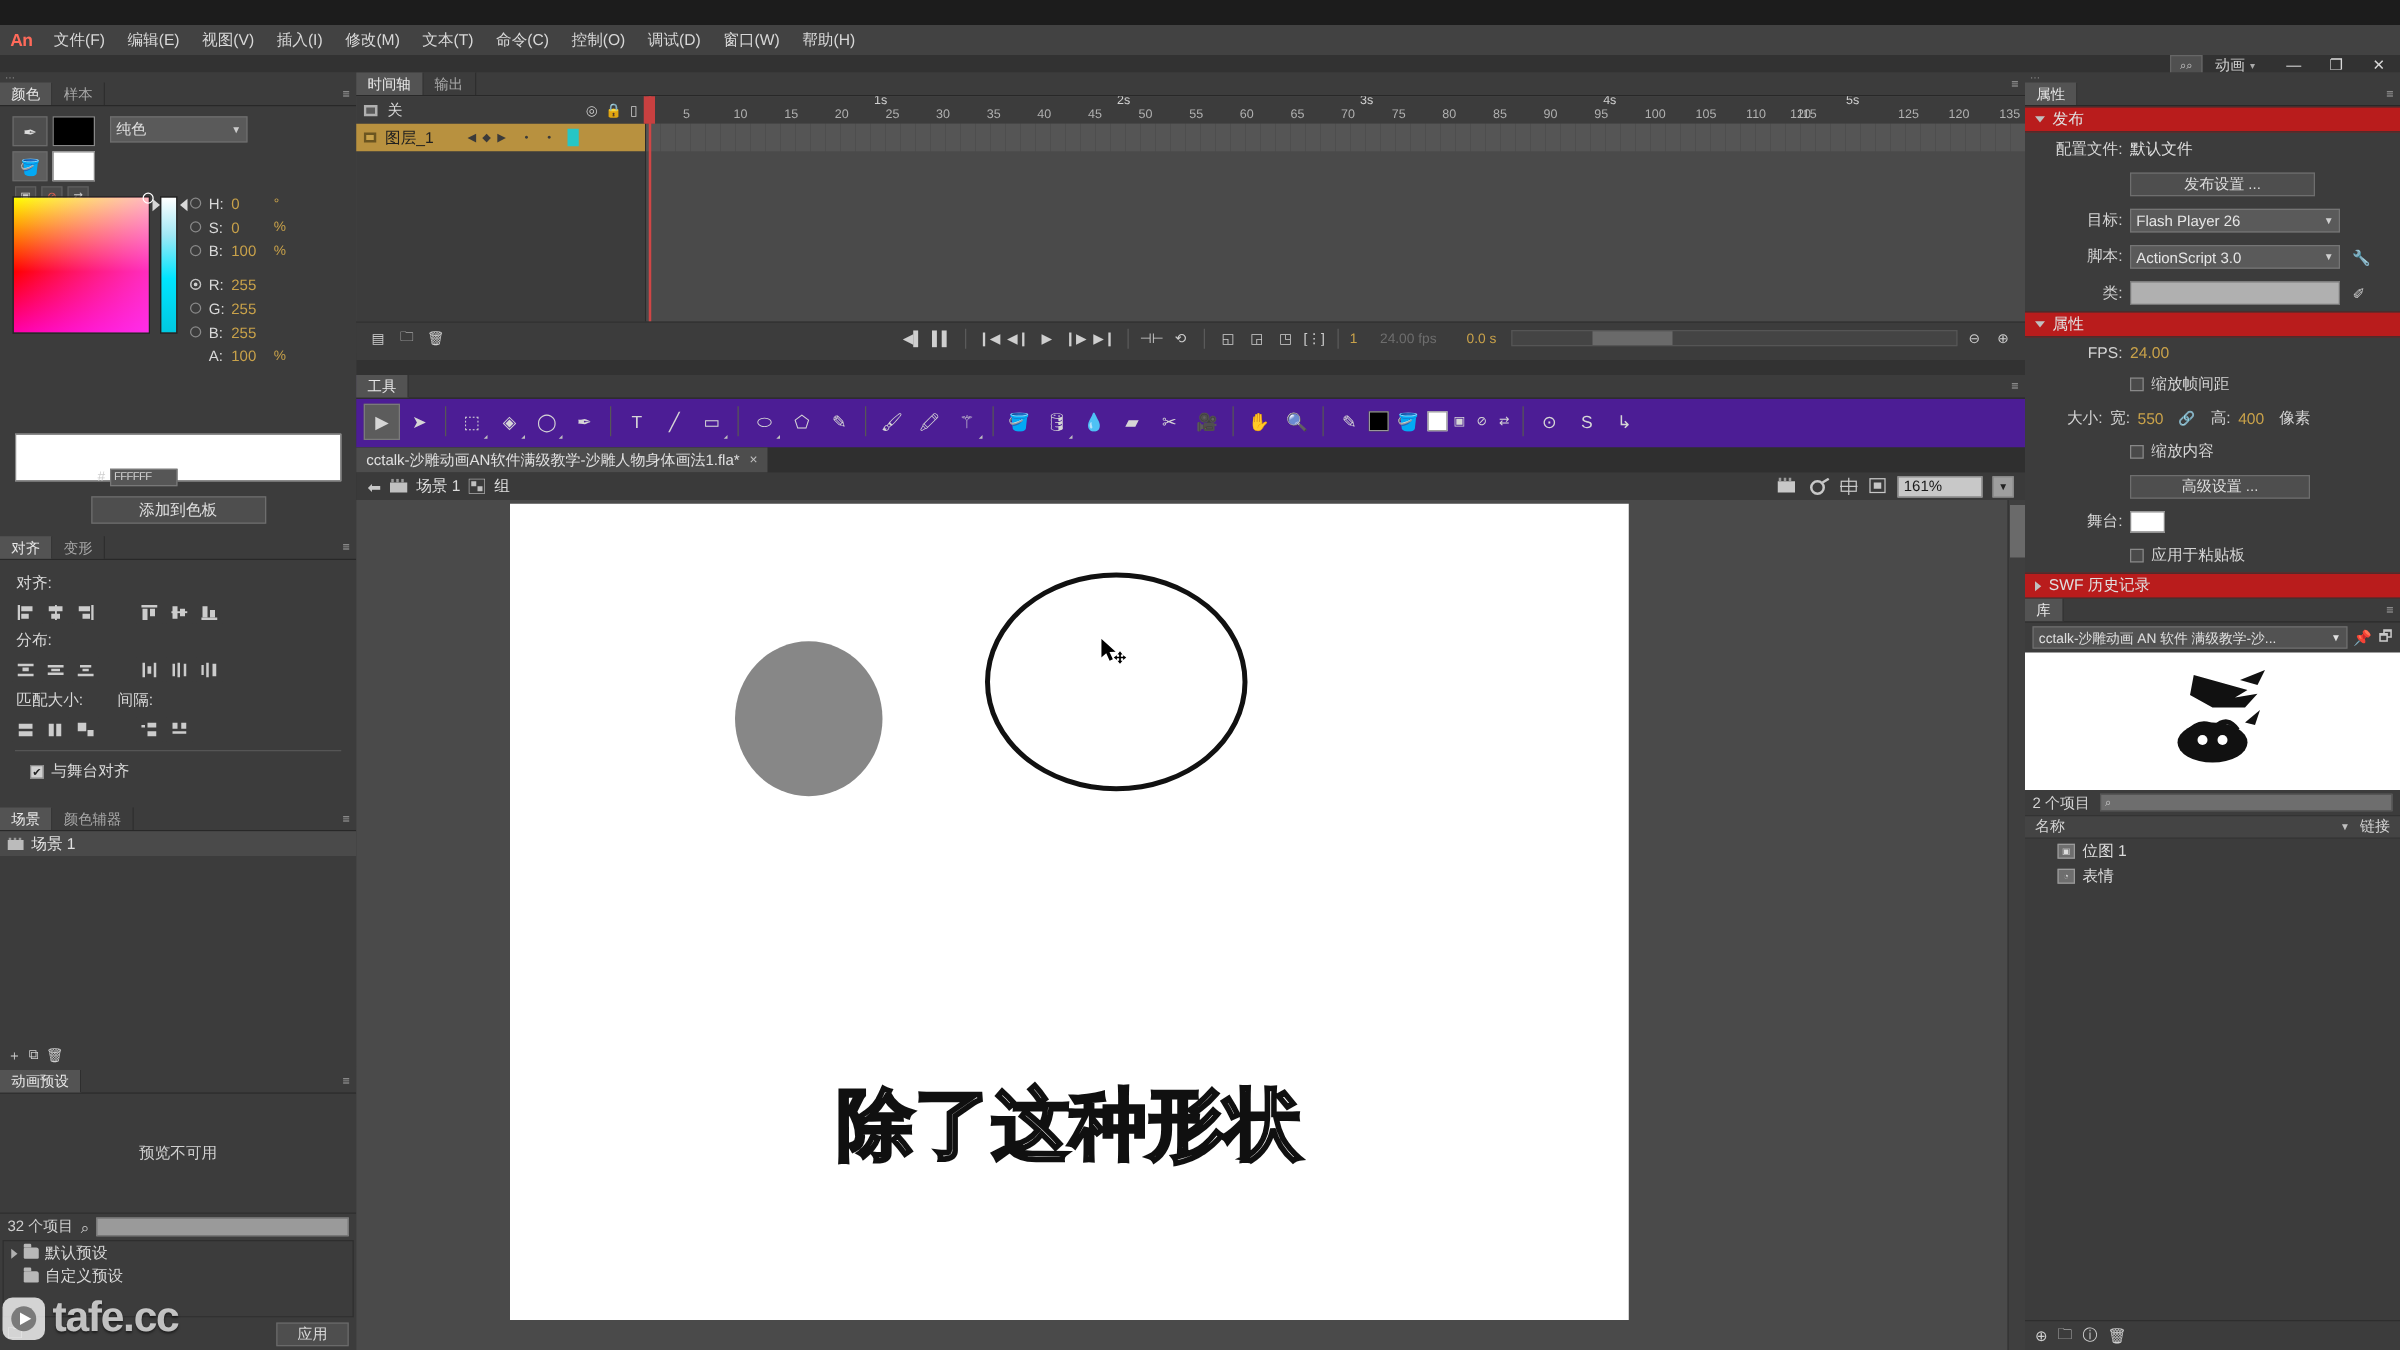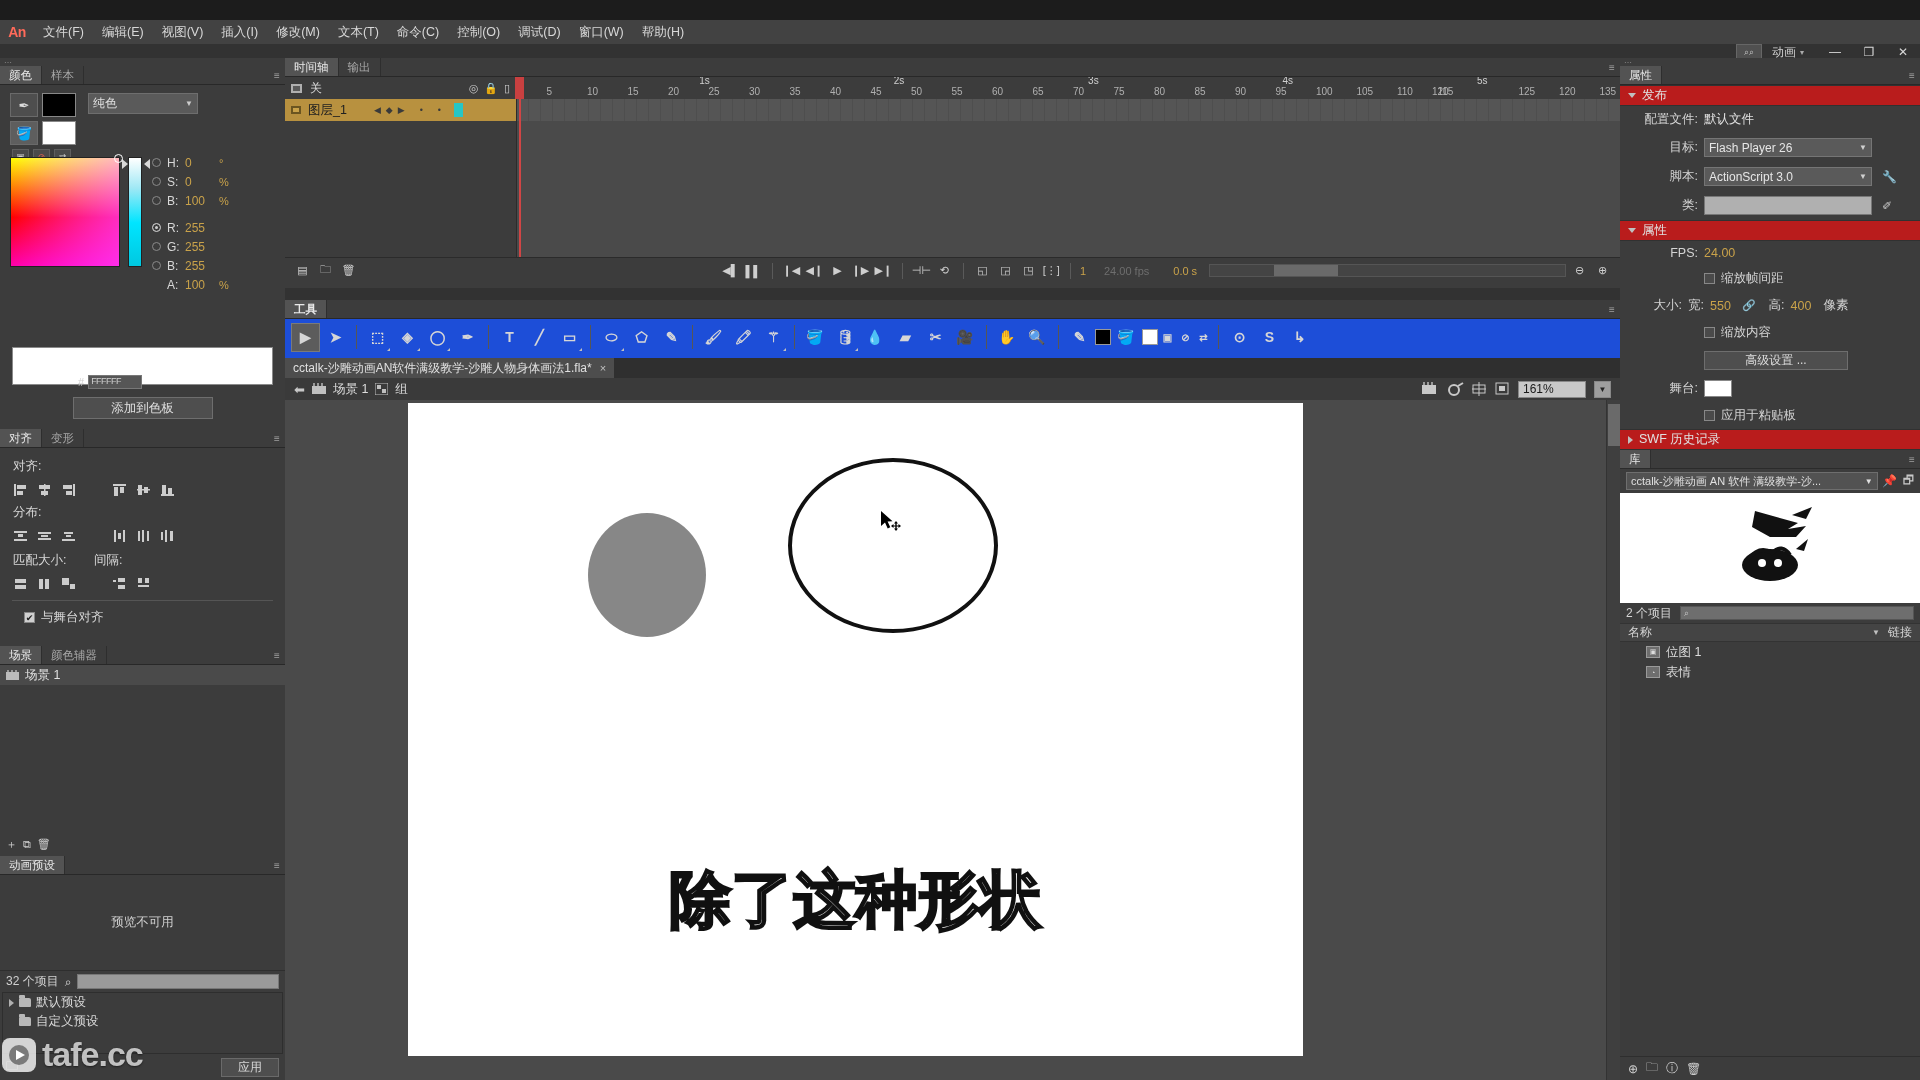--- a/index.html
+++ b/index.html
@@ -187,21 +187,21 @@
              border-top:1px solid #2b2b2b; }
   .tf-icn { width:19px; height:19px; display:flex; align-items:center; justify-content:center;
             font-size:11px; color:#cfcfcf; }
   .vline { width:1px; height:16px; background:#5a5a5a; margin:0 5px; }
   .tl-num { font-size:11px; color:#c9a24a; }
   .tl-dim { font-size:11px; color:#6e6e6e; }
   .tl-scroll { flex:1; height:13px; background:#444; border:1px solid #555; margin-left:8px; position:relative; }
   .tl-thumb { position:absolute; left:18%; top:0; width:18%; height:100%; background:#6a6a6a; }
 
   
-  .toolbar-wrap { position:absolute; left:285px; top:300px; width:1335px; height:58px; background:#1d4ed8;font-weight:bold; }
+  .toolbar-wrap { position:absolute; left:285px; top:300px; width:1335px; height:58px; background:#4c1d95; }
   .tool-row { height:36px; display:flex; align-items:center; padding:0 6px; gap:1px; }
   .tool-btn { width:29px; height:29px; display:flex; align-items:center; justify-content:center;
               font-size:14px; color:#d6d6d6; position:relative; }
   .tool-btn.active { background:#5c5c5c; border:1px solid #7a7a7a; }
   .tool-btn .corner { position:absolute; right:2px; bottom:1px; width:0;height:0;
     border-left:3px solid transparent; border-bottom:3px solid #c0c0c0; }
   .tsep { width:1px; height:24px; background:#565656; margin:0 5px; }
   .colorwell { width:16px; height:16px; border:1px solid #999; }
 
   
@@ -841,20 +841,24 @@
 
     <div class="sect-head">
       <span class="caret-d"></span>
       <span>发布</span>
     </div>
     <div class="frm-row">
       <span class="frm-lbl" style="width:68px">配置文件:</span>
       <span class="frm-val">默认文件</span>
     </div>
     <div class="frm-row">
+      <span style="width:68px"></span>
+      <div class="wide-btn" style="width:148px">发布设置 ...</div>
+    </div>
+    <div class="frm-row">
       <span class="frm-lbl" style="width:68px">目标:</span>
       <div class="combo" style="width:168px">
         <span>Flash Player 26</span>
         <span class="cv">▼</span>
       </div>
     </div>
     <div class="frm-row">
       <span class="frm-lbl" style="width:68px">脚本:</span>
       <div class="combo" style="width:168px">
         <span>ActionScript 3.0</span>

